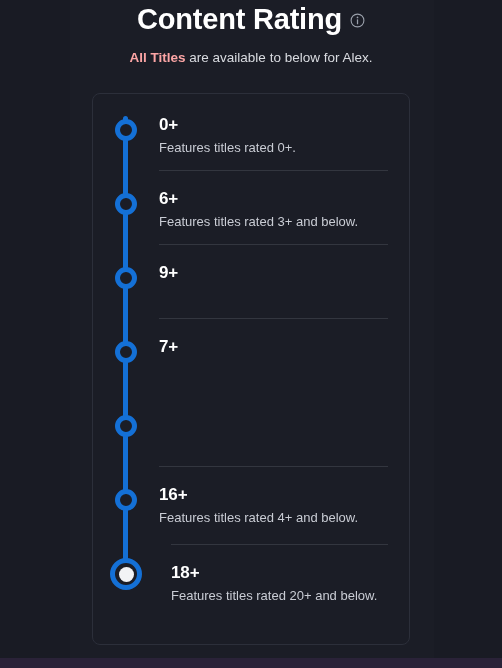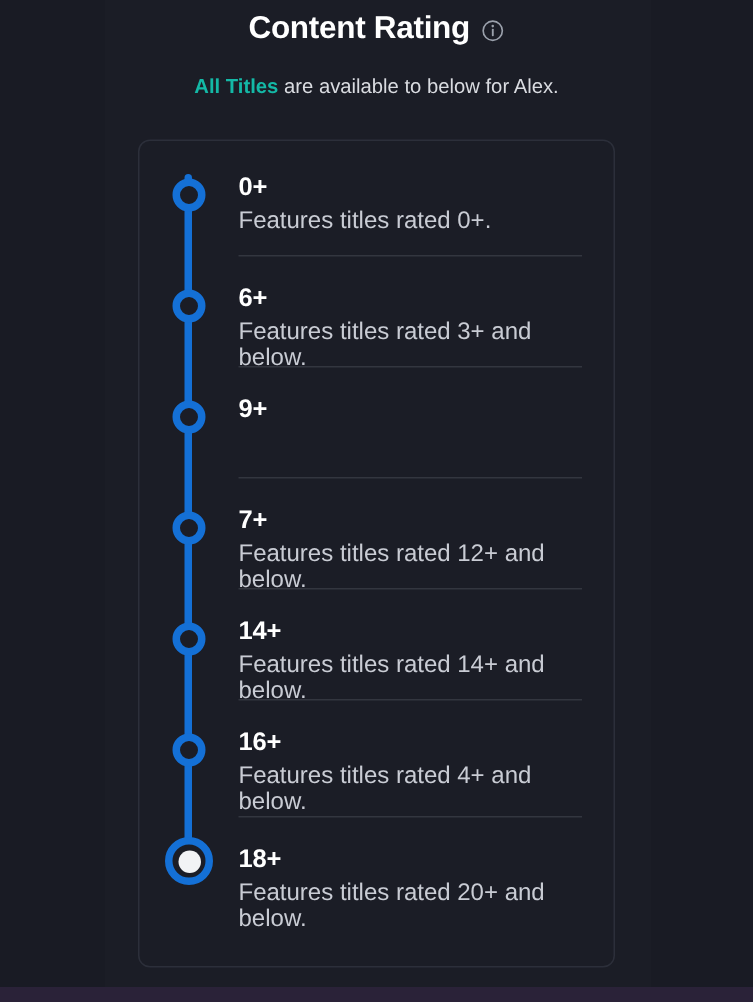--- a/index.html
+++ b/index.html
@@ -66,21 +66,21 @@
 
   .title-row {
     display: flex;
     align-items: center;
     justify-content: center;
     gap: 8px;
     height: 34px;
   }
 
   .page-title {
-    font-size: 21px;
+    font-size: 29px;
     font-weight: bold;
     letter-spacing: -0.2px;
     color: #ffffff;
     line-height: 34px;
   }
 
   .info-icon {
     display: inline-flex;
     align-items: center;
     justify-content: center;
@@ -94,21 +94,21 @@
 
   .subtitle {
     margin-top: 13px;
     font-size: 13.5px;
     color: #d9dbe0;
     line-height: 18px;
   }
 
   .subtitle .strong {
     font-weight: bold;
-    color: #14b8a6;
+    color: #fca5a5;
   }
 
   
   .panel {
     position: relative;
     margin: 26px auto 0;
     width: 318px;
     background: #1b1d26;
     border: 1px solid #2c2f3a;
     border-radius: 8px;
@@ -136,20 +136,21 @@
     position: relative;
     display: flex;
     align-items: flex-start;
     min-height: 74px;
     padding: 0 11px 0 0;
     z-index: 2;
   }
 
   .rating-item.selected {
     min-height: 78px;
+    gap: 12px;
   }
 
   
   .marker-col {
     position: relative;
     flex: 0 0 66px;
     display: flex;
     justify-content: center;
     padding-top: 11px;
   }
@@ -196,21 +197,21 @@
   .rating-label {
     font-size: 17px;
     font-weight: bold;
     color: #ffffff;
     line-height: 22px;
     letter-spacing: -0.1px;
   }
 
   .rating-desc {
     margin-top: 3px;
-    font-size: 16px;
+    font-size: 13px;
     color: #c9ccd4;
     line-height: 17px;
   }
 
   
   .rating-item + .rating-item .text-col::before {
     content: "";
     position: absolute;
     left: 0;
     right: 10px;
@@ -277,30 +278,25 @@
           <div class="text-col">
             <div class="rating-label">9+</div>
           </div>
         </li>
         <li class="rating-item">
           <div class="marker-col">
             <span class="marker"></span>
           </div>
           <div class="text-col">
             <div class="rating-label">7+</div>
-            <div class="rating-desc">Features titles rated 12+ and below.</div>
-          </div>
-        </li>
-        <li class="rating-item">
-          <div class="marker-col">
-            <span class="marker"></span>
-          </div>
-          <div class="text-col">
-            <div class="rating-label">14+</div>
-            <div class="rating-desc">Features titles rated 14+ and below.</div>
+          </div>
+        </li>
+        <li class="rating-item">
+          <div class="marker-col">
+            <span class="marker"></span>
           </div>
         </li>
         <li class="rating-item">
           <div class="marker-col">
             <span class="marker"></span>
           </div>
           <div class="text-col">
             <div class="rating-label">16+</div>
             <div class="rating-desc">Features titles rated 4+ and below.</div>
           </div>

